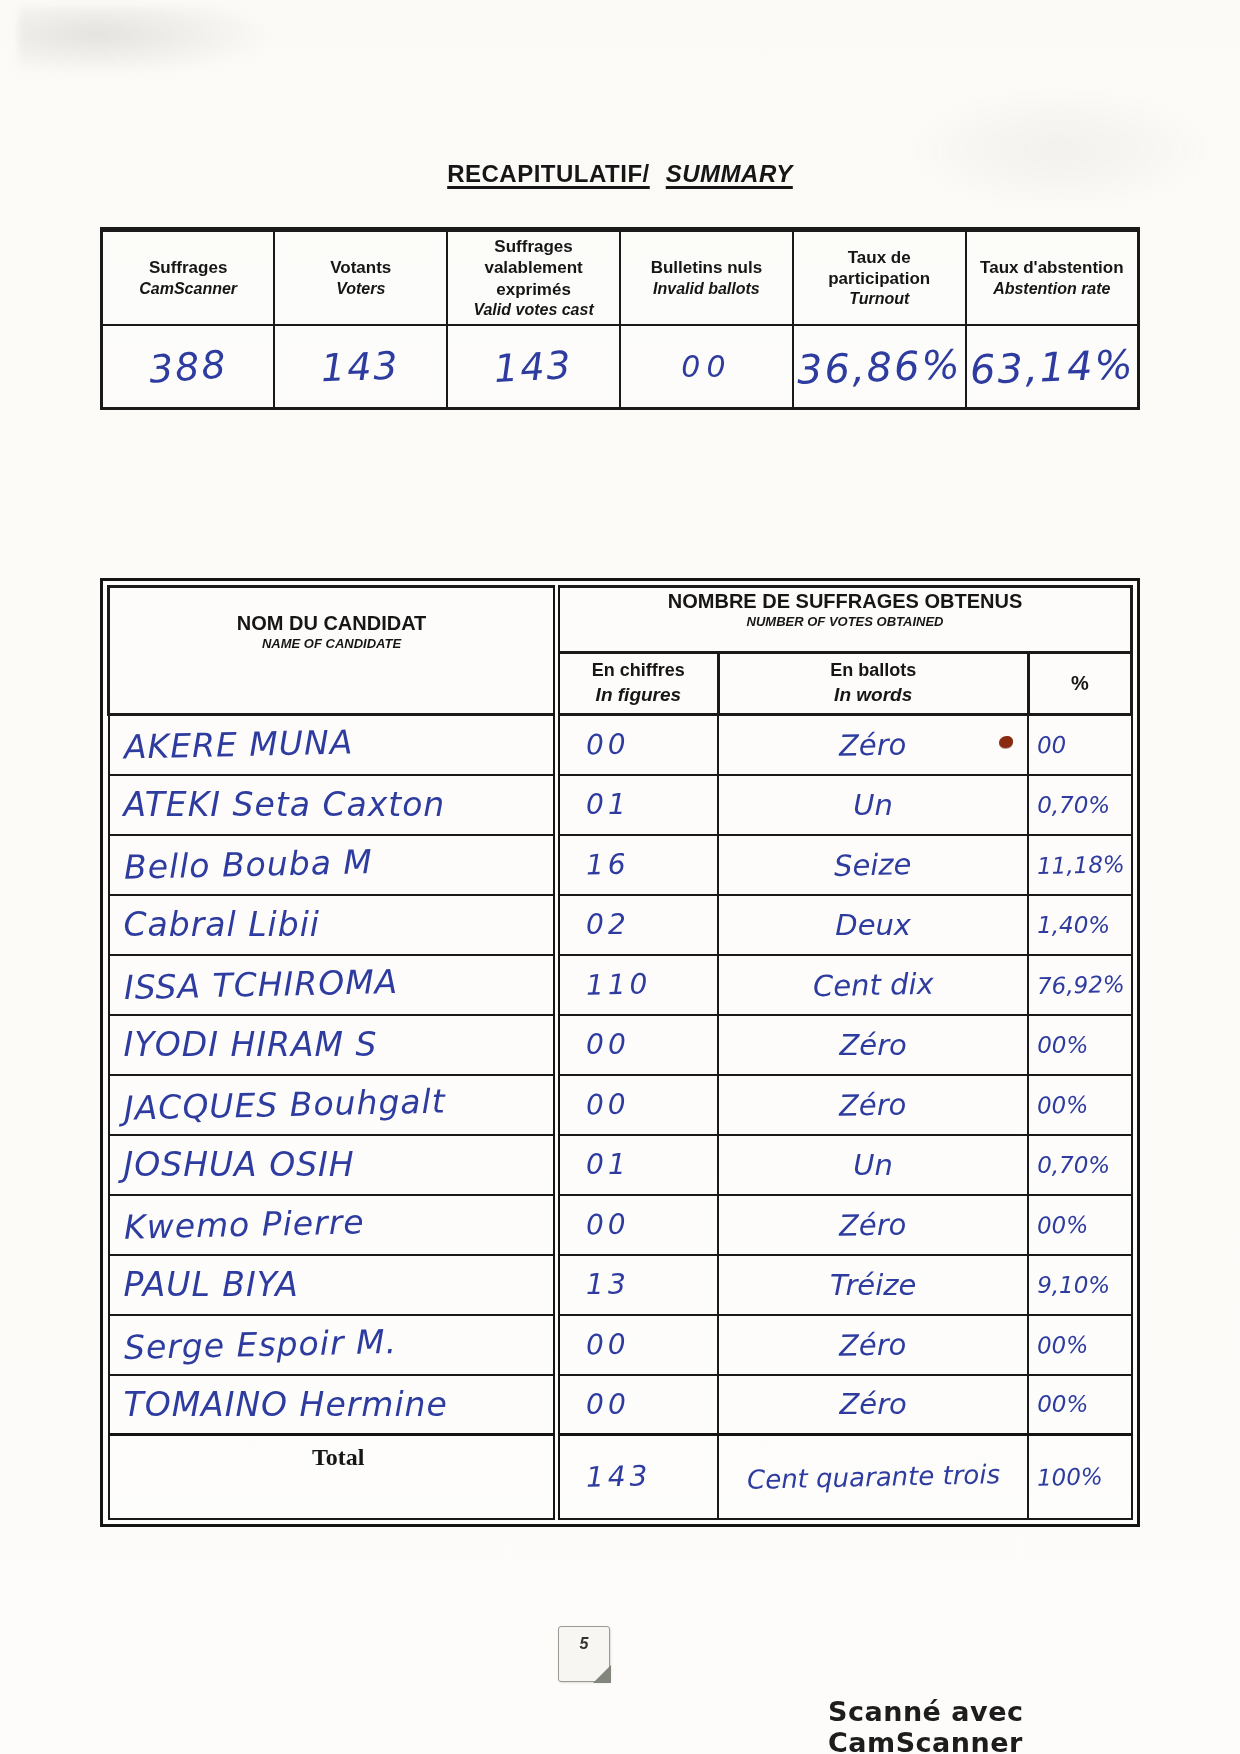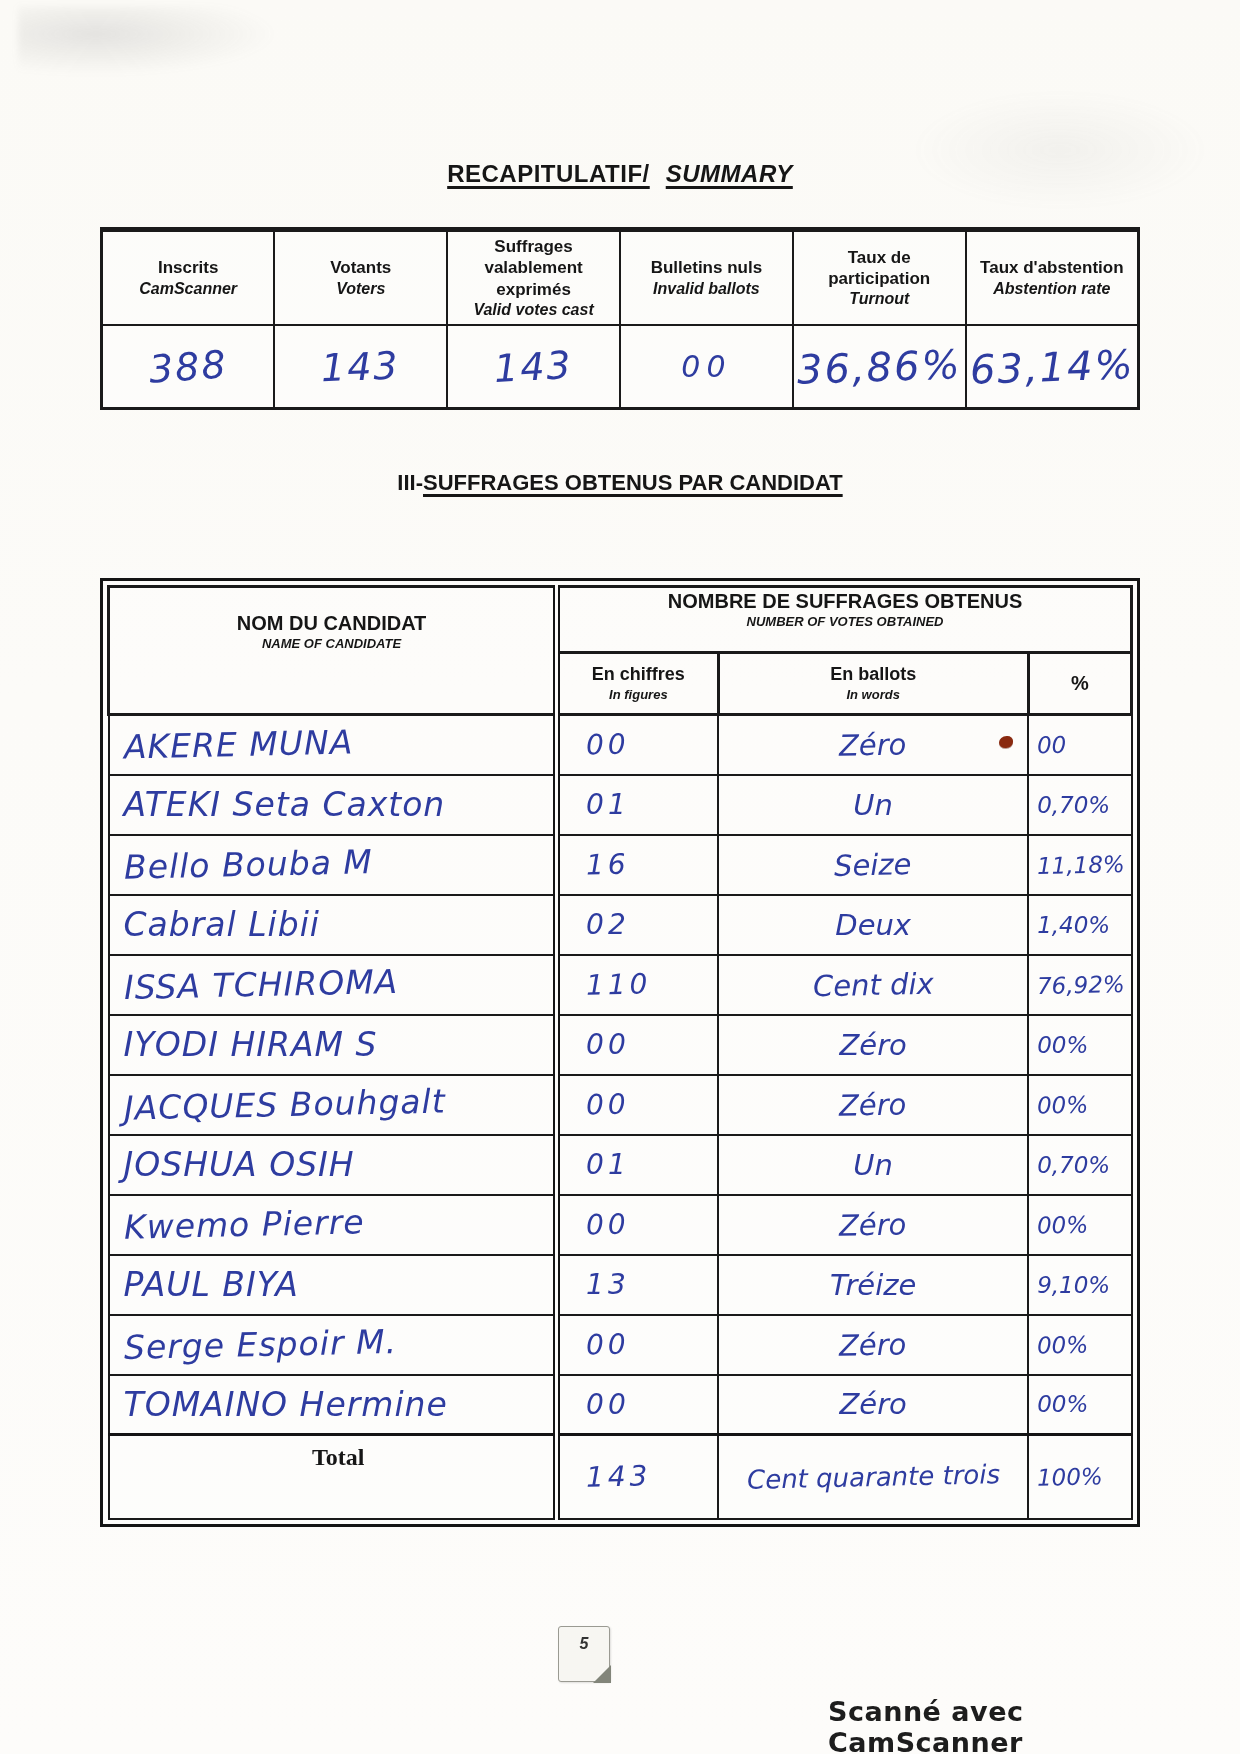--- a/index.html
+++ b/index.html
@@ -69,21 +69,21 @@
   .cand col.c-name { width:43.8%; }
   .cand col.c-fig  { width:15.8%; }
   .cand col.c-words{ width:30.3%; }
   .cand col.c-pct  { width:10.1%; }
   .cand .name-h { border-right:7px double #141414; vertical-align:top; padding-top:22px; }
   .cand th .fr { font-size:20px; font-weight:bold; text-align:center; line-height:1.3; }
   .cand th .en { font-size:13px; font-weight:bold; font-style:italic; text-align:center; line-height:1.3; }
   .cand .votes-h { height:66px; vertical-align:top; }
   .cand .sub { height:62px; }
   .cand .sub .fr { font-size:18px; }
-  .cand .sub .en { font-size:13px; }
+  .cand .sub .en { font-size:19px; }
   .cand .pct-h { font-size:20px; font-weight:bold; text-align:center; }
   .cand tbody td { height:60px; }
   .cand tbody td.name { border-right:7px double #141414; padding-left:14px; }
   .cand .name .hv { font-size:33px; letter-spacing:1px; white-space:nowrap; display:inline-block; }
   .cand .fig { text-align:left; padding-left:26px; }
   .cand .fig .hv { font-size:28px; letter-spacing:4px; display:inline-block; }
   .cand .words { text-align:center; position:relative; }
   .cand .words .hv { font-size:29px; display:inline-block; }
   .cand .pct { text-align:left; padding-left:8px; }
   .cand .pct .hv { font-size:23px; display:inline-block; }
@@ -124,21 +124,21 @@
 <div class="page">
   <div class="smudge s1"></div>
   <div class="smudge s2"></div>
 
   <h1 class="doc-title"><span class="u"><span>RECAPITULATIF/</span><span class="it">SUMMARY</span></span></h1>
 
   <table class="summary">
     <thead>
       <tr>
         <th>
-          <div class="fr">Inscrits</div>
+          <div class="fr">Suffrages</div>
           <div class="en">CamScanner</div>
         </th>
         <th>
           <div class="fr">Votants</div>
           <div class="en">Voters</div>
         </th>
         <th>
           <div class="fr">Suffrages valablement exprimés</div>
           <div class="en">Valid votes cast</div>
         </th>
@@ -162,21 +162,20 @@
         <td><span class="hv">143</span></td>
         <td><span class="hv">143</span></td>
         <td><span class="hv">00</span></td>
         <td><span class="hv">36,86%</span></td>
         <td><span class="hv">63,14%</span></td>
       </tr>
     </tbody>
   </table>
 
   <div class="section-title">
-    <div class="l1"><span>III-</span><span class="u">SUFFRAGES OBTENUS PAR CANDIDAT</span></div>
   </div>
 
   <div class="cand-wrap">
     <table class="cand">
       <colgroup>
           <col class="c-name">
           <col class="c-fig">
           <col class="c-words">
           <col class="c-pct">
         </colgroup>

